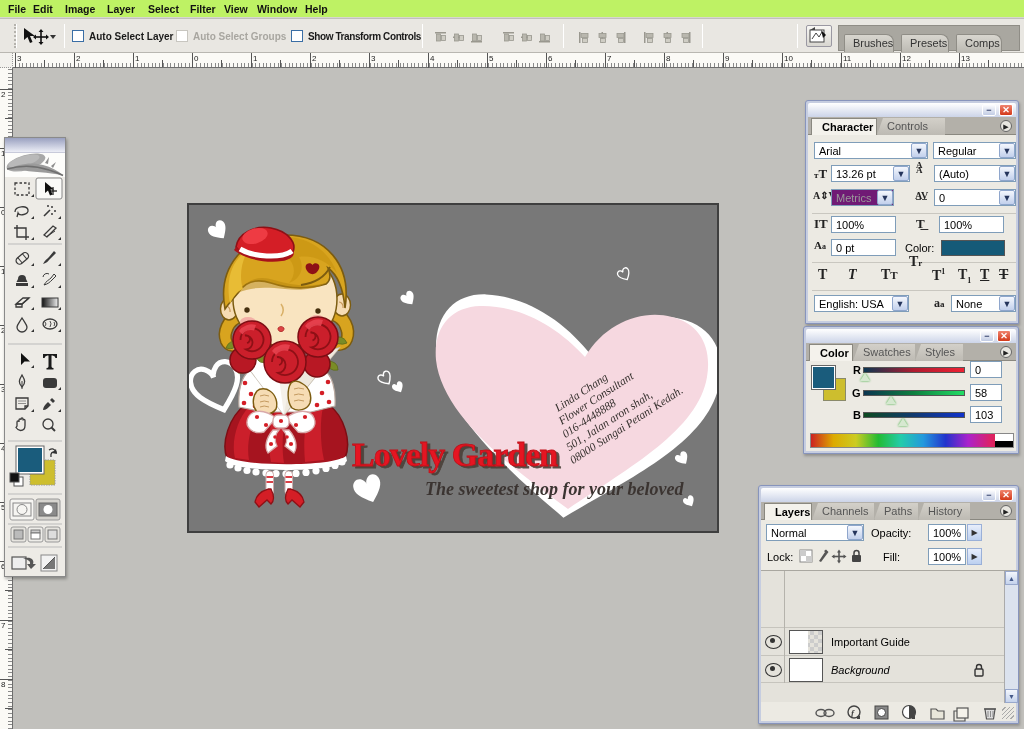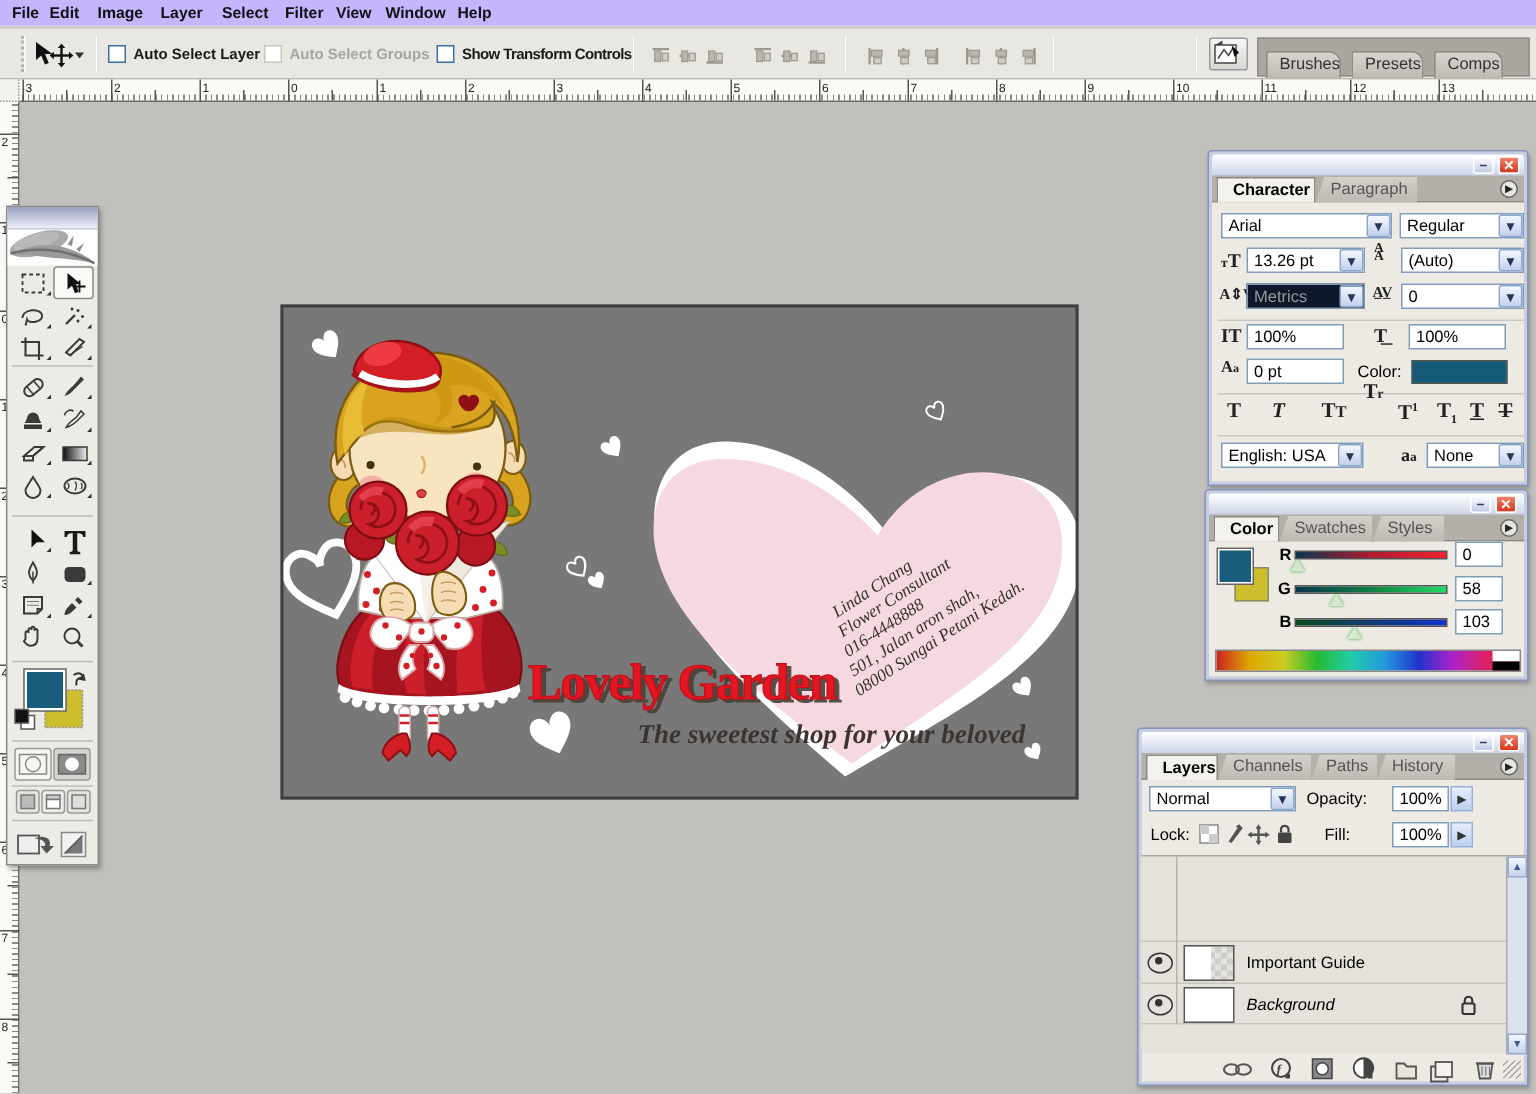--- a/index.html
+++ b/index.html
@@ -1,21 +1,21 @@
 <!DOCTYPE html>
 <html><head>
 <meta charset="utf-8">
 <style>
 * { margin:0; padding:0; box-sizing:border-box; }
 html,body { width:1024px; height:729px; overflow:hidden; }
 body { font-family:"Liberation Sans", sans-serif; background:#c1c0bc; position:relative; }
 .abs { position:absolute; }
 
 
-#menubar { left:0; top:0; width:1024px; height:18px; background:#c4b5fd; border-bottom:1px solid #d7d5cf; }
+#menubar { left:0; top:0; width:1024px; height:18px; background:#bef264; border-bottom:1px solid #d7d5cf; }
 #menubar span { position:absolute; top:3px; font-size:10.5px; font-weight:bold; color:#111; }
 #optbar { left:0; top:19px; width:1024px; height:34px; background:#e9e7e2; border-bottom:1px solid #b9b7b1; }
 .vsep { position:absolute; top:5px; height:24px; width:1px; background:#aaa8a2; border-right:1px solid #fff; }
 .cb { position:absolute; width:12px; height:12px; background:#fff; border:1px solid #3a6ea5; }
 .cb.dis { border:1px solid #c8c6c0; }
 .cblab { position:absolute; font-size:10px; font-weight:bold; color:#1a1a1a; }
 .cblab.dis { color:#a8a6a0; font-weight:bold; }
 
 
 #pwell { position:absolute; left:838px; top:6px; width:182px; height:26px; background:#a9a7a0; border:1px solid #8f8d86; }
@@ -555,34 +555,34 @@
       <path d="M38 393 l12 -12" stroke="#555"></path>
     </svg>
 </div>
 
 <div class="panel" id="charpanel" style="left:805px;top:100px;width:214px;height:224px">
   <div class="ptitle"></div>
   <div class="btn-min" style="right:22px;top:3px">−</div>
   <div class="btn-close" style="right:5px;top:3px">✕</div>
   <div class="tabstrip" style="top:16px">
     <div class="tab active" style="left:3px;width:66px">Character</div>
-    <div class="tab" style="left:69px;width:68px">Paragraph</div>
+    <div class="tab" style="left:69px;width:68px">Controls</div>
   </div>
   <div class="pround" style="right:6px;top:19px">▶</div>
   <div class="pbody" style="top:34px">
     <div class="combo" style="left:6px;top:7px;width:114px">Arial<div class="db">▼</div></div>
     <div class="combo" style="left:125px;top:7px;width:83px">Regular<div class="db">▼</div></div>
 
     <div class="icolab" style="left:6px;top:31px;font-size:13px"><span style="font-size:9px">т</span>T</div>
     <div class="combo" style="left:23px;top:30px;width:79px">13.26 pt<div class="db">▼</div></div>
     <div class="icolab" style="left:108px;top:28px;font-size:9px;line-height:5px">A<br>A</div>
     <div class="combo" style="left:126px;top:30px;width:82px">(Auto)<div class="db">▼</div></div>
 
     <div class="icolab" style="left:5px;top:55px;font-size:10px">A⇕V</div>
-    <div class="combo" style="left:23px;top:54px;width:79px;color:#999;background:#0f172a">Metrics<div class="db">▼</div></div>
+    <div class="combo" style="left:23px;top:54px;width:63px;color:#999;background:#701a75">Metrics<div class="db">▼</div></div>
     <div class="icolab" style="left:107px;top:55px;font-size:10px">A̲V̲</div>
     <div class="combo" style="left:126px;top:54px;width:82px">0<div class="db">▼</div></div>
 
     <div style="position:absolute;left:4px;top:78px;width:204px;border-top:1px solid #c9c7c0"></div>
 
     <div class="icolab" style="left:6px;top:81px;font-size:13px">ΙT</div>
     <div class="field" style="left:23px;top:81px;width:65px">100%</div>
     <div class="icolab" style="left:108px;top:81px;font-size:13px">T͟</div>
     <div class="field" style="left:131px;top:81px;width:65px">100%</div>
 

